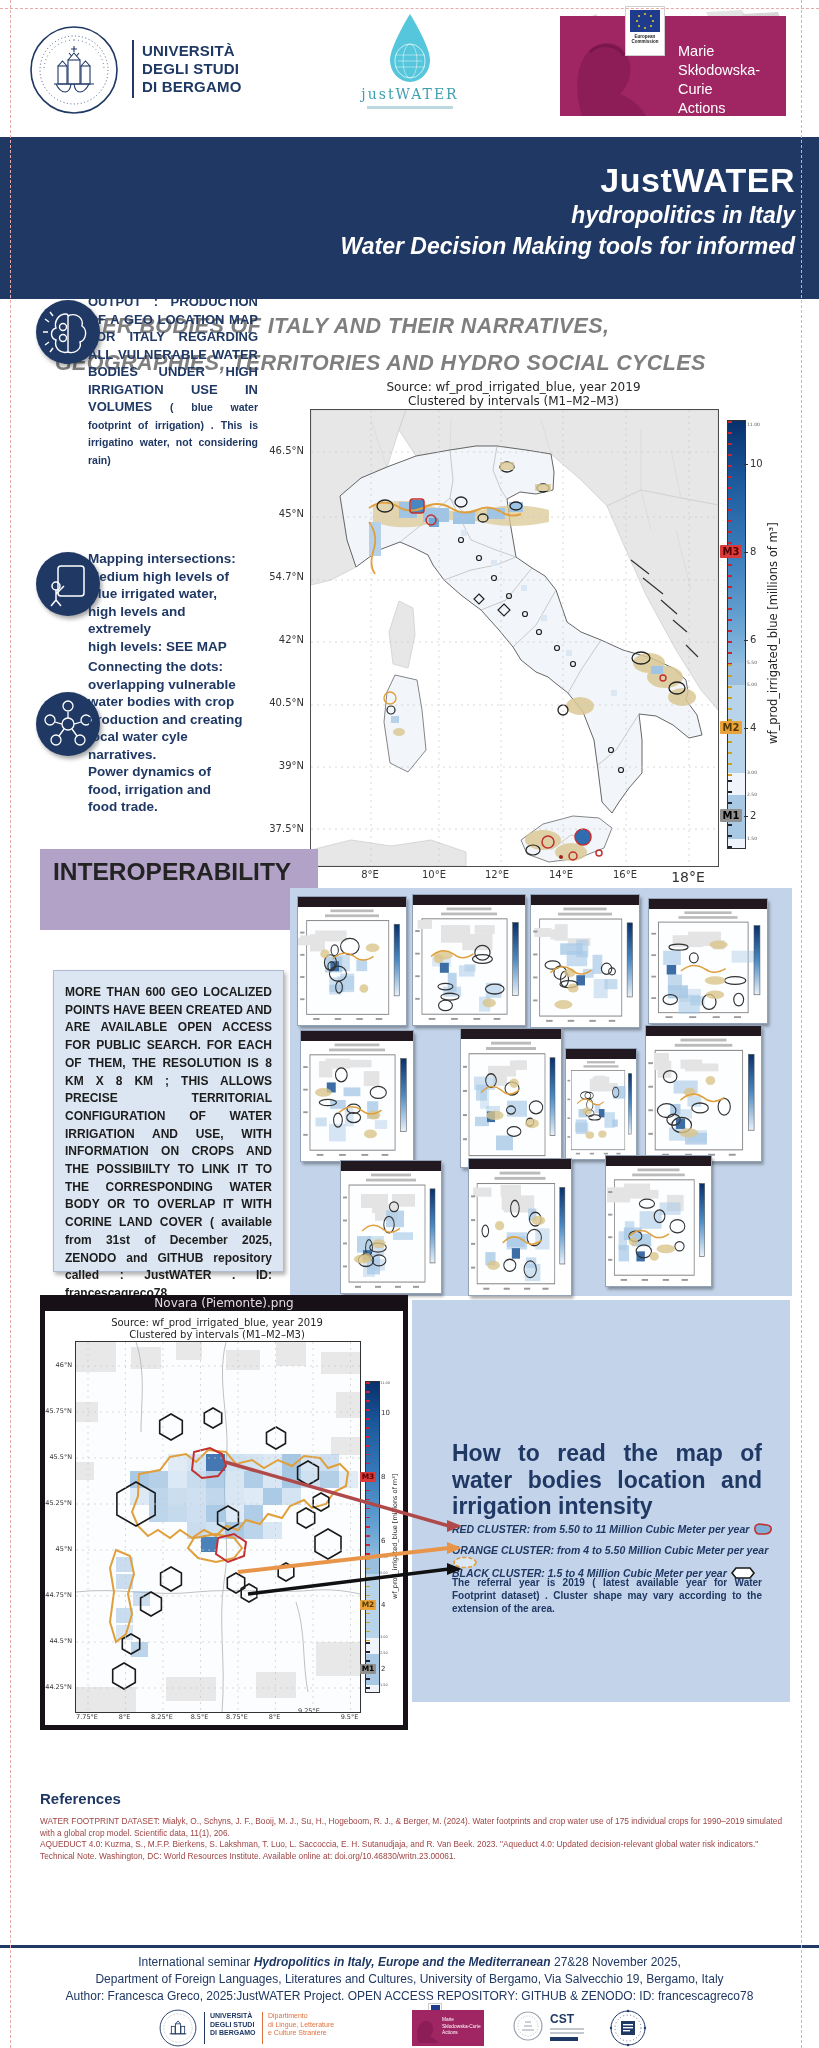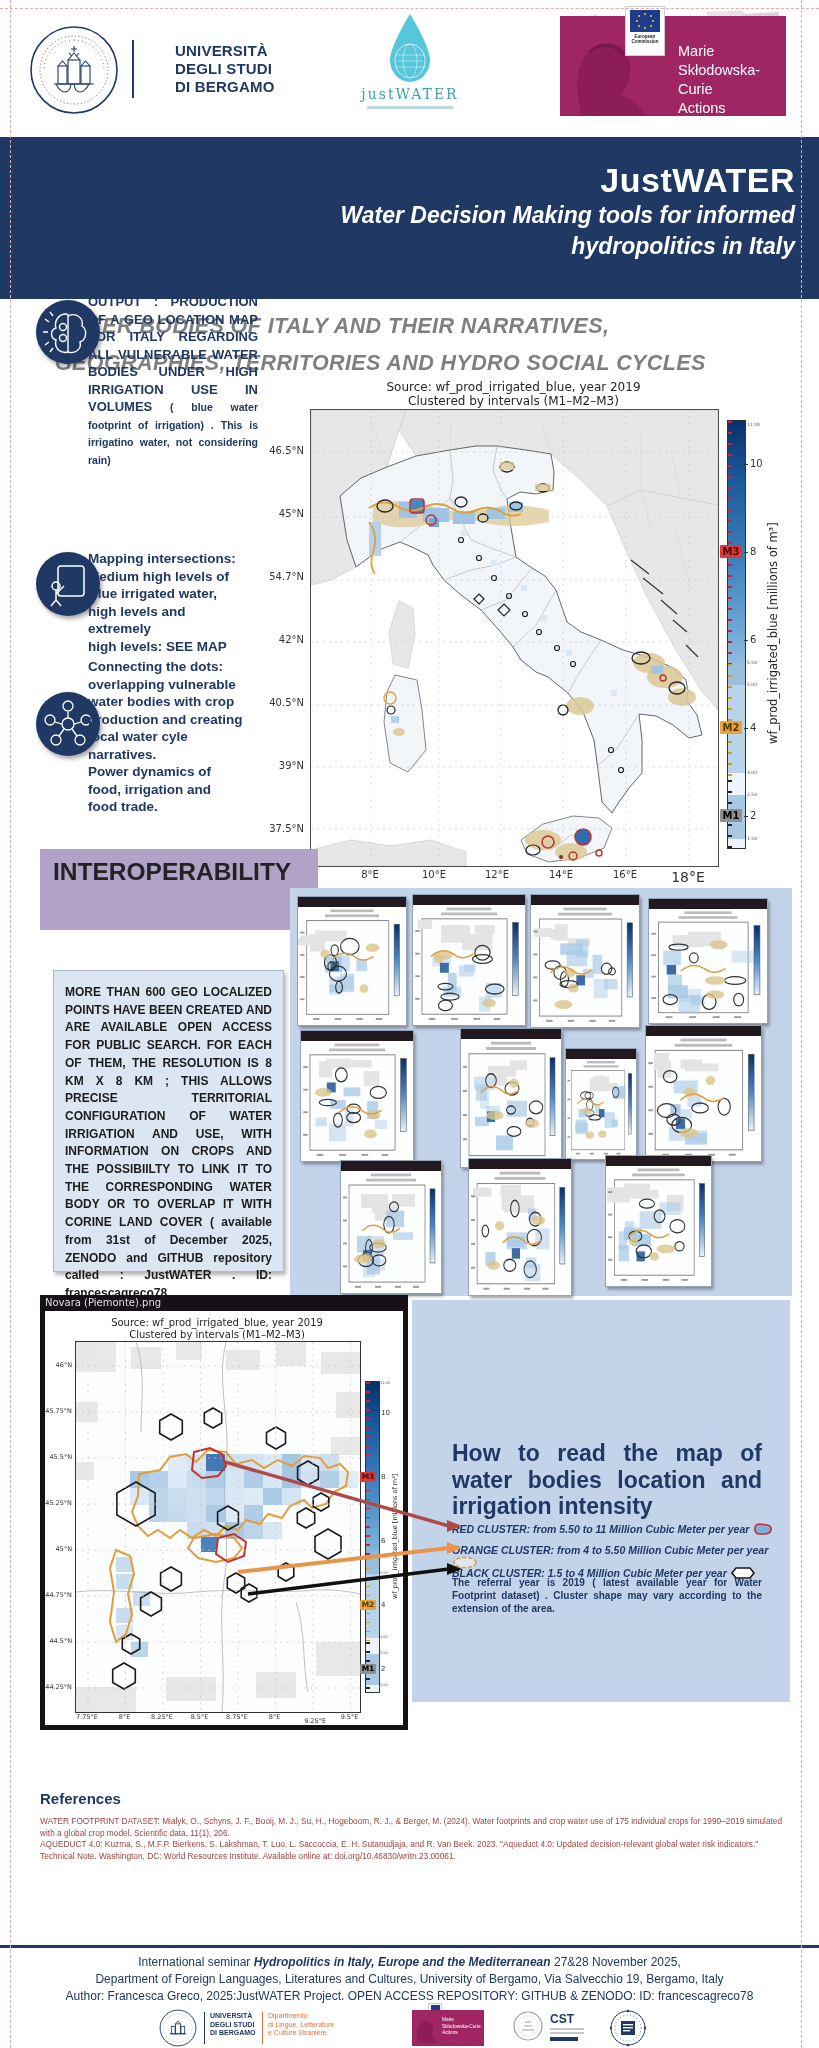--- a/index.html
+++ b/index.html
@@ -3,21 +3,21 @@
 <meta charset="utf-8">
 <style>
   html,body{margin:0;padding:0;background:#888;}
   .poster{position:relative;width:819px;height:2048px;background:#ffffff;overflow:hidden;
           font-family:"Liberation Sans",sans-serif;margin:0 auto;}
   .abs{position:absolute;}
   
   .guide-v{position:absolute;top:0;bottom:0;width:0;border-left:1px dashed #eaa9a9;z-index:40;}
   .guide-h{position:absolute;left:0;right:0;height:0;border-top:1px dashed #eaa9a9;z-index:40;}
   
-  .uni-name{font-weight:bold;color:#1F3864;font-size:15px;line-height:18px;letter-spacing:.2px;white-space:pre-line;margin-left:33px;}
+  .uni-name{font-weight:bold;color:#1F3864;font-size:15px;line-height:18px;letter-spacing:.2px;white-space:pre-line;}
   .uni-divider{position:absolute;width:2px;background:#1F3864;}
   .jw-name{font-family:"DejaVu Serif","Liberation Serif",serif;color:#3d9fb0;font-size:14px;letter-spacing:2px;}
   .msca-box{position:absolute;background:#A02563;}
   .msca-text{color:#ffffff;font-size:14.5px;line-height:19px;white-space:pre-line;font-weight:400;}
   .eu-label{background:#ffffff;border:1px solid #d0d0d0;text-align:center;}
   .eu-flag{background:#1F3C8C;position:relative;}
   .eu-txt{font-size:4.5px;color:#222;line-height:5px;white-space:pre-line;font-weight:bold;}
   
   .banner{position:absolute;left:0;top:137px;width:819px;height:162px;background:#1F3864;color:#fff;
           text-align:right;box-sizing:border-box;padding:24px 24px 0 0;}
@@ -52,21 +52,21 @@
   .oa-box{position:absolute;left:53px;top:970px;width:231px;height:302px;background:#DCE6F2;border:1px solid #aebcd2;
     box-shadow:2px 3px 4px rgba(0,0,0,.3);box-sizing:border-box;padding:13px 11px;color:#1c1c1c;
     font-size:12px;font-weight:bold;line-height:17.7px;text-align:justify;}
   
   .thumb-panel{position:absolute;left:290px;top:888px;width:502px;height:408px;background:#C3D4EA;}
   .thumb{position:absolute;background:#fff;border:1px solid #93a3b8;box-shadow:1.5px 2.5px 3px rgba(0,0,0,.35);}
   .thumb-bar{height:10px;background:#221820;}
   
   .win{position:absolute;left:40px;top:1295px;width:368px;height:435px;background:#fff;
     border-left:5px solid #171016;border-right:5px solid #171016;border-bottom:5px solid #171016;box-sizing:border-box;}
-  .win-bar{height:16px;background:#171016;color:#e3dde0;font-size:10px;line-height:16px;
+  .win-bar{height:16px;background:#171016;color:#e3dde0;font-size:12px;text-align:center;line-height:16px;
     font-family:"DejaVu Sans",sans-serif;}
   .win-content{position:relative;width:358px;height:414px;}
   
   .howto{position:absolute;left:412px;top:1300px;width:378px;height:402px;background:#C3D4EA;}
   .howto h2{position:absolute;left:40px;top:140px;width:310px;margin:0;color:#1F3864;font-size:23px;
     line-height:26.5px;text-align:justify;font-weight:bold;}
   .legend-row{position:absolute;left:40px;color:#1F3864;font-size:10.5px;font-weight:bold;font-style:italic;}
   .howto-note{position:absolute;left:40px;top:276px;width:310px;color:#1F3864;font-size:10px;font-weight:bold;
     line-height:13px;text-align:justify;}
   
@@ -150,22 +150,22 @@
             <circle cx="21" cy="16" r="1"></circle>
           </g>
       </svg>
     </div>
     <div class="eu-txt">European
 Commission</div>
   </div>
 
   <div class="banner">
     <h1>JustWATER</h1>
+    <div class="sub">hydropolitics in Italy</div>
     <div class="sub">Water Decision Making tools for informed</div>
-    <div class="sub">hydropolitics in Italy</div>
   </div>
 
   <div class="headline">
     <div>WATER BODIES OF ITALY AND THEIR NARRATIVES,</div>
     <div>GEOGRAPHIES, TERRITORIES AND HYDRO SOCIAL CYCLES</div>
   </div>
 
   <div class="oi-icon" style="left:36px;top:300px">
     <svg width="64" height="64" viewBox="0 0 64 64">
       <g stroke="#fff" stroke-width="1.4" fill="none">
@@ -1014,21 +1014,21 @@
         <div class="tick" style="left:0px;top:234px;width:27px;text-align:right;font-size:6.5px">45°N</div>
         <div class="tick" style="left:0px;top:280px;width:27px;text-align:right;font-size:6.5px">44.75°N</div>
         <div class="tick" style="left:0px;top:326px;width:27px;text-align:right;font-size:6.5px">44.5°N</div>
         <div class="tick" style="left:0px;top:372px;width:27px;text-align:right;font-size:6.5px">44.25°N</div>
         <div class="tick" style="left:28px;top:402px;width:28px;text-align:center;font-size:6.5px">7.75°E</div>
         <div class="tick" style="left:65.5px;top:402px;width:28px;text-align:center;font-size:6.5px">8°E</div>
         <div class="tick" style="left:103px;top:402px;width:28px;text-align:center;font-size:6.5px">8.25°E</div>
         <div class="tick" style="left:140.5px;top:402px;width:28px;text-align:center;font-size:6.5px">8.5°E</div>
         <div class="tick" style="left:178px;top:402px;width:28px;text-align:center;font-size:6.5px">8.75°E</div>
         <div class="tick" style="left:215.5px;top:402px;width:28px;text-align:center;font-size:6.5px">8°E</div>
-        <div class="tick" style="left:253px;top:406px;width:28px;text-align:right;font-size:6.5px">9.25°E</div>
+        <div class="tick" style="left:253px;top:396px;width:28px;text-align:left;font-size:6.5px">9.25°E</div>
         <div class="tick" style="left:290.5px;top:402px;width:28px;text-align:center;font-size:6.5px">9.5°E</div>
         <div class="tick" style="left:336px;top:98px;font-size:7px">10</div>
         <div class="tick" style="left:336px;top:162px;font-size:7px">8</div>
         <div class="tick" style="left:336px;top:226px;font-size:7px">6</div>
         <div class="tick" style="left:336px;top:290px;font-size:7px">4</div>
         <div class="tick" style="left:336px;top:354px;font-size:7px">2</div>
         <div class="badge" style="left:315px;top:161px;width:16px;height:10px;font-size:7.5px;line-height:10px;background:#d93a3a;color:#550000">M3</div>
         <div class="badge" style="left:315px;top:289px;width:16px;height:10px;font-size:7.5px;line-height:10px;background:#e8a33d;color:#553a00">M2</div>
         <div class="badge" style="left:315px;top:353px;width:16px;height:10px;font-size:7.5px;line-height:10px;background:#909090;color:#000">M1</div>
         <div class="tick" style="left:335px;top:70px;font-size:3.5px;color:#555">11.00</div>

